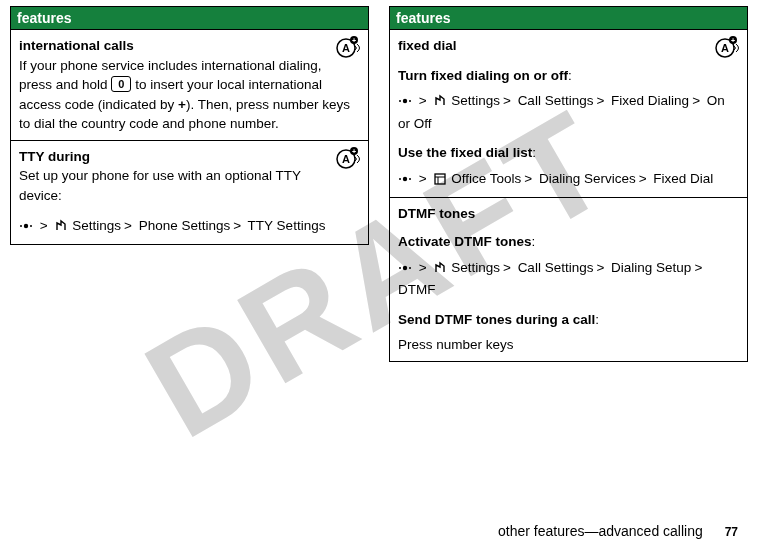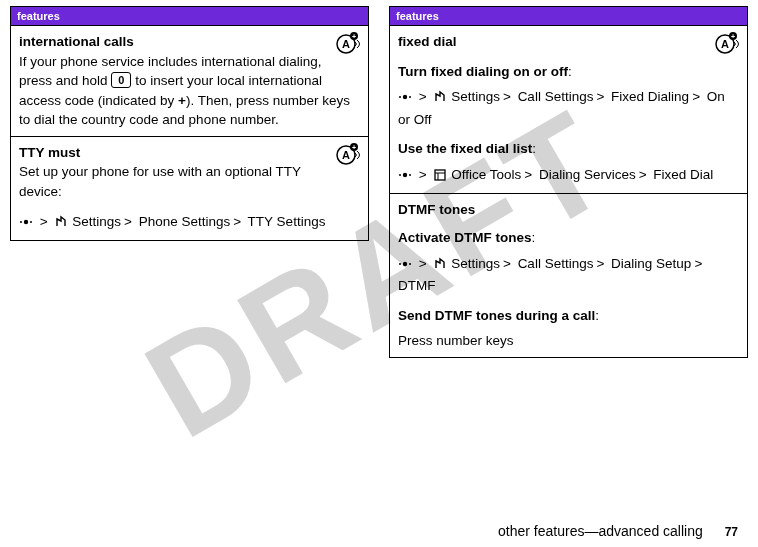--- a/index.html
+++ b/index.html
@@ -1,21 +1,21 @@
 <!DOCTYPE html>
 <html><head>
 <meta charset="utf-8">
 <style>
   html,body{margin:0;padding:0;background:#fff;font-family:Arial,Helvetica,sans-serif;color:#000}
   .page{width:758px;height:547px;position:relative;overflow:hidden}
   .watermark{position:absolute;top:50%;left:50%;transform:translate(-50%,-50%) rotate(-30deg);font-size:140px;font-weight:bold;color:#d4d4d4;z-index:0;pointer-events:none;letter-spacing:6px}
   .cols{position:relative;z-index:1;display:flex;gap:20px;padding:6px 10px 0 10px}
   .col{flex:1;border:1px solid #000;}
   .col-right{flex:1;border:1px solid #000;}
-  .hdr{background:#6d28d9;color:#fff;font-weight:bold;font-size:11px;padding:3px 6px}
+  .hdr{background:#15803d;color:#fff;font-weight:bold;font-size:14px;padding:3px 6px}
   .cell{padding:6px 8px;font-size:13.5px;line-height:1.45;border-top:1px solid #000}
   .cell:first-of-type{border-top:none}
   .bold{font-weight:bold}
   .key{display:inline-block;border:1.5px solid #000;border-radius:3px;padding:0 6px;font-size:11px;font-weight:bold;line-height:14px;vertical-align:1px}
   .menu{font-weight:normal}
   .gt{padding:0 3px}
   .badge{float:right;width:26px;height:22px;position:relative;margin-left:6px}
   .badge svg{width:26px;height:22px}
   .footer{position:absolute;bottom:8px;right:20px;font-size:14px;z-index:2}
   .footer .pg{font-weight:bold;font-size:12px;margin-left:18px}
@@ -55,21 +55,21 @@
       <div class="cell">
         <span class="badge">
           <svg viewBox="0 0 26 22">
             <circle cx="12" cy="12" r="9" fill="none" stroke="#000" stroke-width="1.5"></circle>
             <text x="12" y="16" text-anchor="middle" font-size="11" font-family="Arial" font-weight="bold">A</text>
             <circle cx="20" cy="4" r="4" fill="#000"></circle>
             <text x="20" y="7" text-anchor="middle" font-size="7" fill="#fff" font-weight="bold">+</text>
             <path d="M21 10 q3 2 0 4 M23 8 q5 4 0 8" fill="none" stroke="#000" stroke-width="1"></path>
           </svg>
         </span>
-        <div class="bold">TTY must</div>
+        <div class="bold">TTY during</div>
         <div>Set up your phone for use with an optional TTY device:</div>
         <div style="margin-top:10px">
           <span class="icon-inline">
             <svg width="14" height="14" viewBox="0 0 14 14">
                 <circle cx="7" cy="7" r="2.2" fill="#000"></circle>
                 <circle cx="2" cy="7" r="1" fill="#000"></circle>
                 <circle cx="12" cy="7" r="1" fill="#000"></circle>
               </svg>
           </span>
           <span class="gt">&gt;</span>

